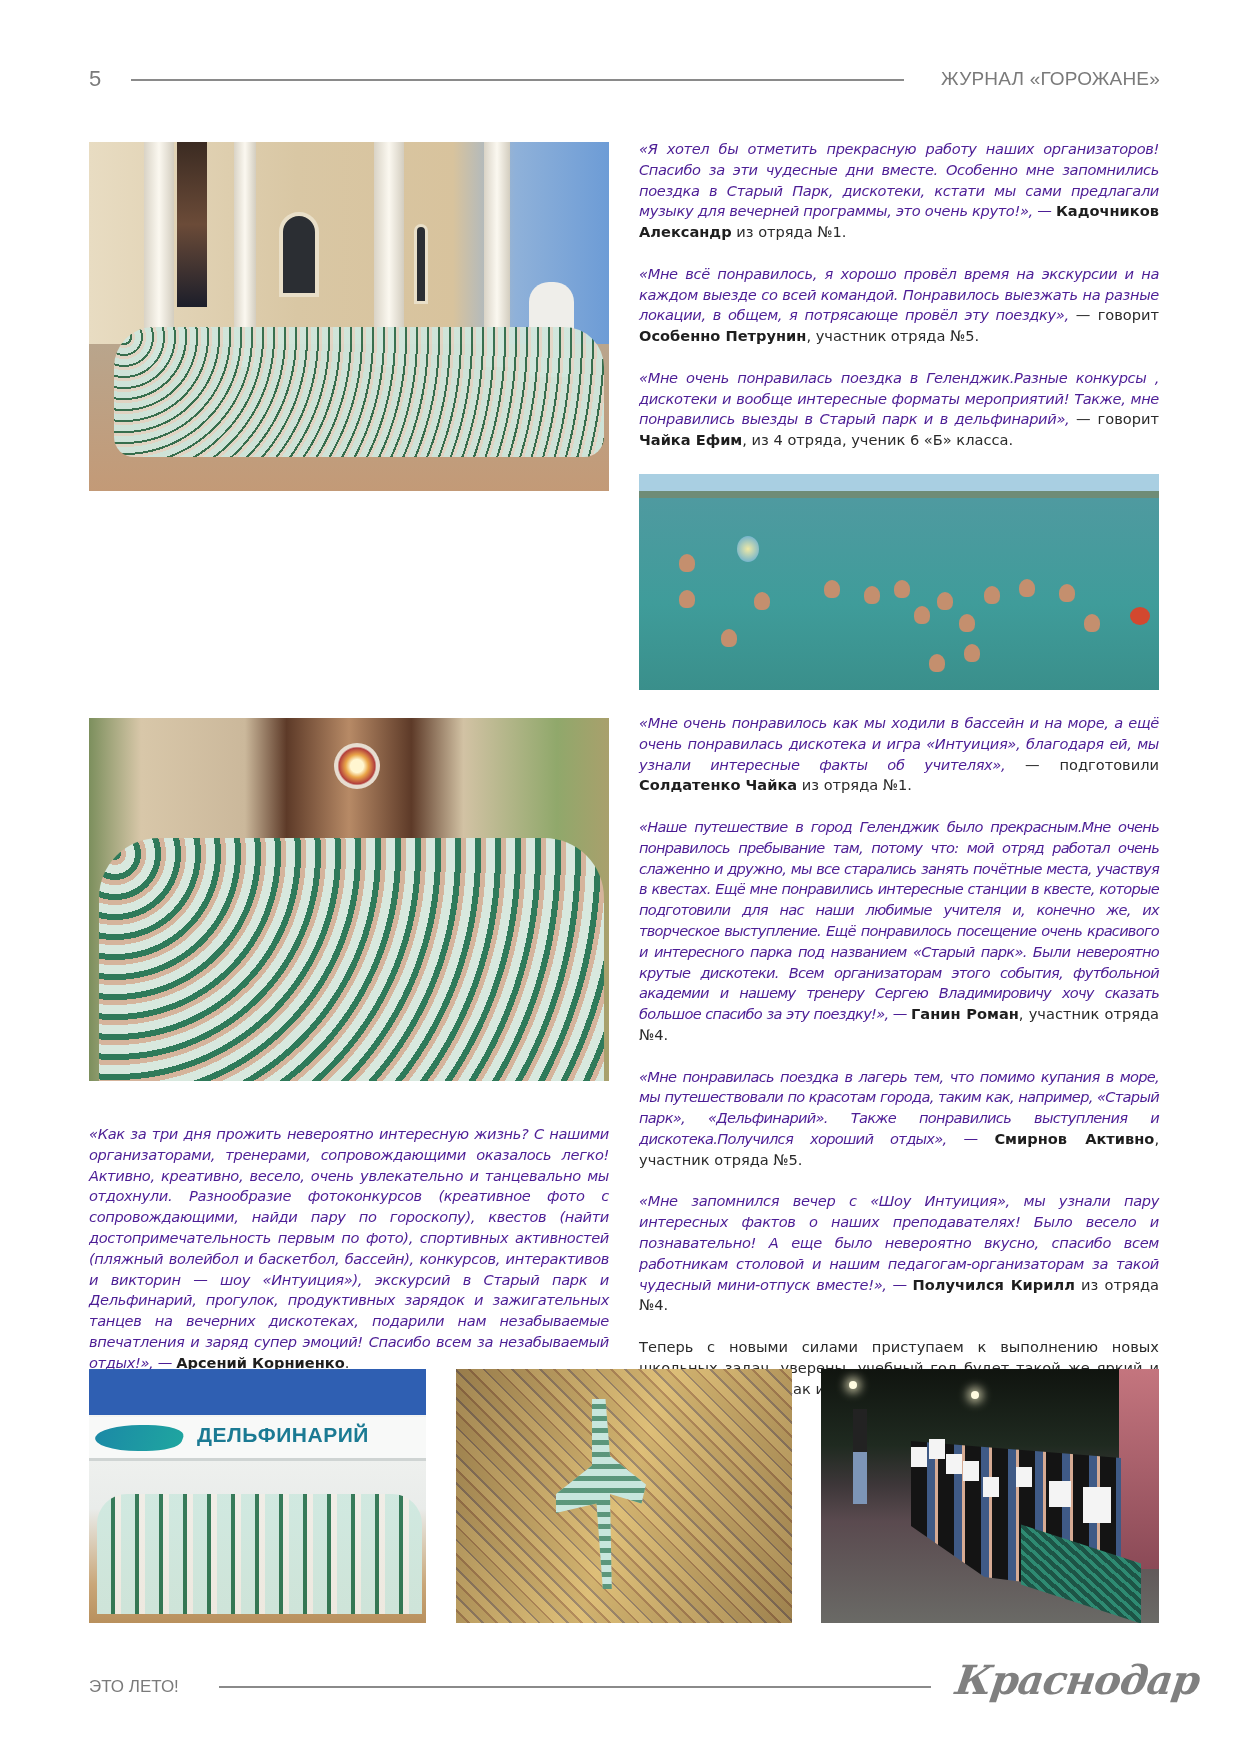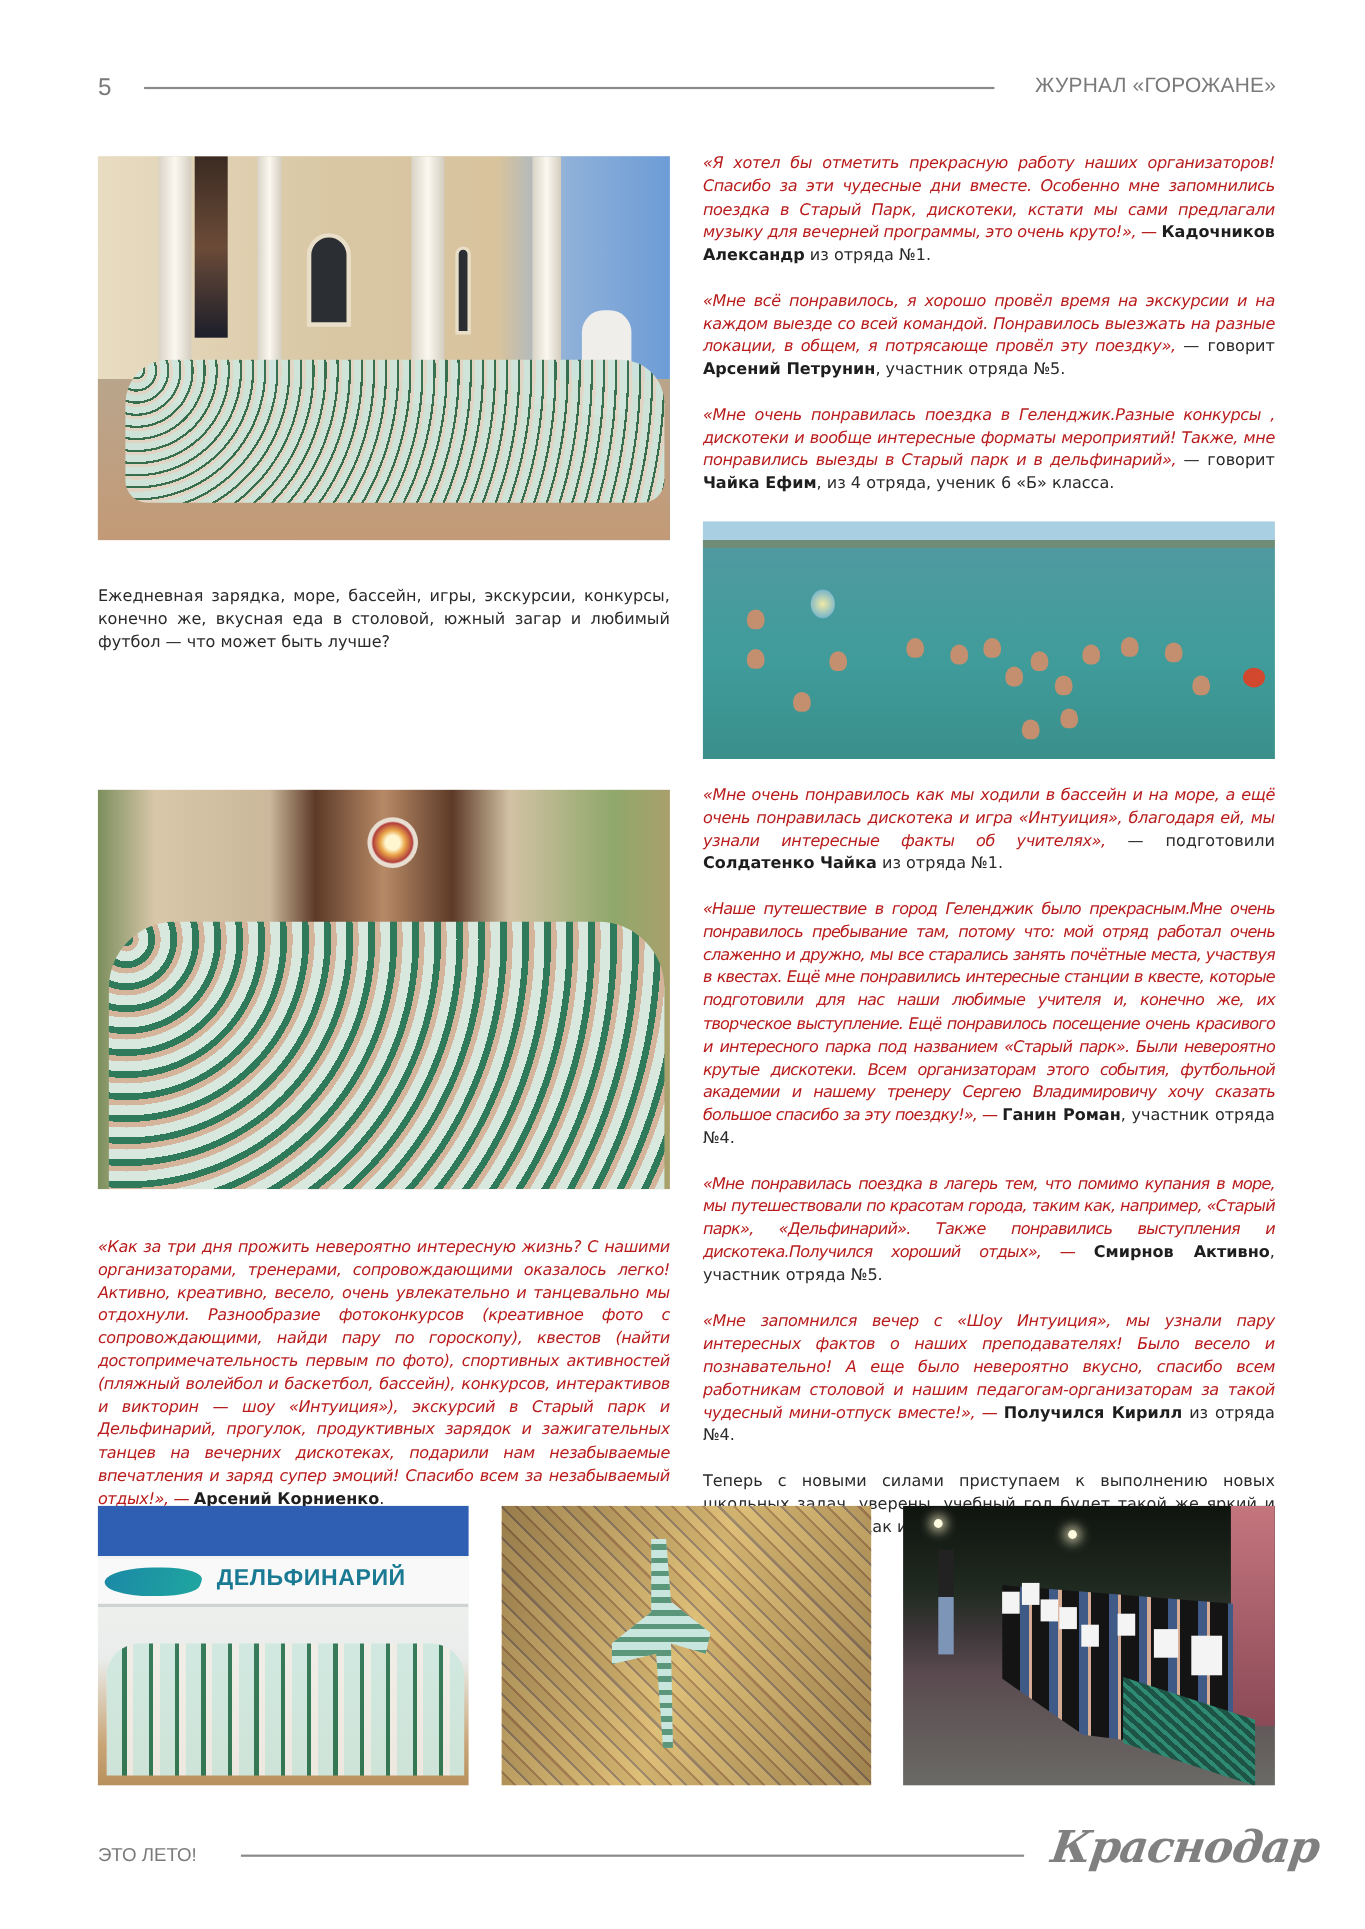--- a/index.html
+++ b/index.html
@@ -11,21 +11,21 @@
   .hdr-title { position: absolute; right: 81px; top: 68px; font-size: 19px; color: #7a7a7a; font-family: "Liberation Sans", sans-serif; letter-spacing: 0.2px; }
 
   .ftr-label { position: absolute; left: 89px; top: 1677px; font-size: 17px; color: #7a7a7a; font-family: "Liberation Sans", sans-serif; }
   .ftr-line { position: absolute; left: 219px; top: 1686px; width: 712px; height: 1.5px; background: #8a8a8a; }
   .ftr-logo { position: absolute; left: 956px; top: 1656px; font-size: 40px; font-style: italic; font-weight: bold; color: #808080; font-family: "DejaVu Serif", serif; letter-spacing: -1px; transform: skewX(-8deg); }
 
   .photo { position: absolute; overflow: hidden; }
   .text { position: absolute; font-size: 14.6px; line-height: 20.8px; text-align: justify; font-family: "DejaVu Sans", sans-serif; color: #2a2a2a; }
   .text p { margin-bottom: 20.8px; }
   .text p:last-child { margin-bottom: 0; margin-top: 12px; }
-  .q { font-style: italic; color: #b91c1c; letter-spacing: -0.35px; }
+  .q { font-style: italic; color: #4c1d95; letter-spacing: -0.35px; }
   .b { font-weight: bold; color: #1e1e1e; }
   .n { letter-spacing: -0.2px; }
 
   
   #p1 { left: 89px; top: 142px; width: 520px; height: 349px;
         background:
           linear-gradient(180deg, transparent 0%, transparent 58%, #b9a58c 58%, #c39a77 100%),
           linear-gradient(90deg, #e8dcc2 0%, #d9c7a4 40%, #d8c39d 70%, #8fb1d9 82%, #6d9cd6 100%); }
   #p1 .col { position: absolute; top: 0; width: 30px; height: 225px; background: linear-gradient(90deg,#d9d3c6,#fbf8f0,#d3cdbf); }
   #p1 .arch { position: absolute; left: 190px; top: 70px; width: 40px; height: 85px; border-radius: 20px 20px 0 0; background: #2b2e33; border: 4px solid #e9dfc8; }
@@ -87,35 +87,34 @@
   <div class="col" style="left:285px"></div>
   <div class="col" style="left:395px;width:26px"></div>
   <div class="poster"></div>
   <div class="arch"></div>
   <div class="win"></div>
   <div class="statue"></div>
   <div class="crowd"></div>
 </div>
 
 <div class="text" style="left:89px; top:520px; width:520px;">
-  <p>Ежедневная зарядка, море, бассейн, игры, экскурсии, конкурсы, конечно же, вкусная еда в столовой, южный загар и любимый футбол — что может быть лучше?</p>
 </div>
 
 <div class="photo" id="p3">
   <div class="rose"></div>
   <div class="kids"></div>
 </div>
 
 <div class="text" style="left:89px; top:1112px; width:520px;">
   <p><span class="q">«Как за три дня прожить невероятно интересную жизнь? С нашими организаторами, тренерами, сопровождающими оказалось легко! Активно, креативно, весело, очень увлекательно и танцевально мы отдохнули. Разнообразие фотоконкурсов (креативное фото с сопровождающими, найди пару по гороскопу), квестов (найти достопримечательность первым по фото), спортивных активностей (пляжный волейбол и баскетбол, бассейн), конкурсов, интерактивов и викторин — шоу «Интуиция»), экскурсий в Старый парк и Дельфинарий, прогулок, продуктивных зарядок и зажигательных танцев на вечерних дискотеках, подарили нам незабываемые впечатления и заряд супер эмоций! Спасибо всем за незабываемый отдых!», — </span><span class="b">Арсений Корниенко</span><span>.</span></p>
 </div>
 
 <div class="text" style="left:639px; top:139px; width:520px;">
   <p><span class="q">«Я хотел бы отметить прекрасную работу наших организаторов! Спасибо за эти чудесные дни вместе. Особенно мне запомнились поездка в Старый Парк, дискотеки, кстати мы сами предлагали музыку для вечерней программы, это очень круто!», — </span><span class="b">Кадочников Александр</span><span> из отряда №1.</span></p>
-  <p><span class="q">«Мне всё понравилось, я хорошо провёл время на экскурсии и на каждом выезде со всей командой. Понравилось выезжать на разные локации, в общем, я потрясающе провёл эту поездку», </span><span>— говорит </span><span class="b">Арсений Петрунин</span><span>, участник отряда №5.</span></p>
+  <p><span class="q">«Мне всё понравилось, я хорошо провёл время на экскурсии и на каждом выезде со всей командой. Понравилось выезжать на разные локации, в общем, я потрясающе провёл эту поездку», </span><span>— говорит </span><span class="b">Особенно Петрунин</span><span>, участник отряда №5.</span></p>
   <p><span class="q">«Мне очень понравилась поездка в Геленджик.Разные конкурсы , дискотеки и вообще интересные форматы мероприятий! Также, мне понравились выезды в Старый парк и в дельфинарий», </span><span>— говорит </span><span class="b">Чайка Ефим</span><span>, из 4 отряда, ученик 6 «Б» класса.</span></p>
 </div>
 
 <div class="photo" id="p2">
   <div class="ball"></div>
   <div class="buoy"></div>
   <div class="sw" style="left:40px;top:80px"></div>
   <div class="sw" style="left:40px;top:116px"></div>
   <div class="sw" style="left:115px;top:118px"></div>
   <div class="sw" style="left:185px;top:106px"></div>

